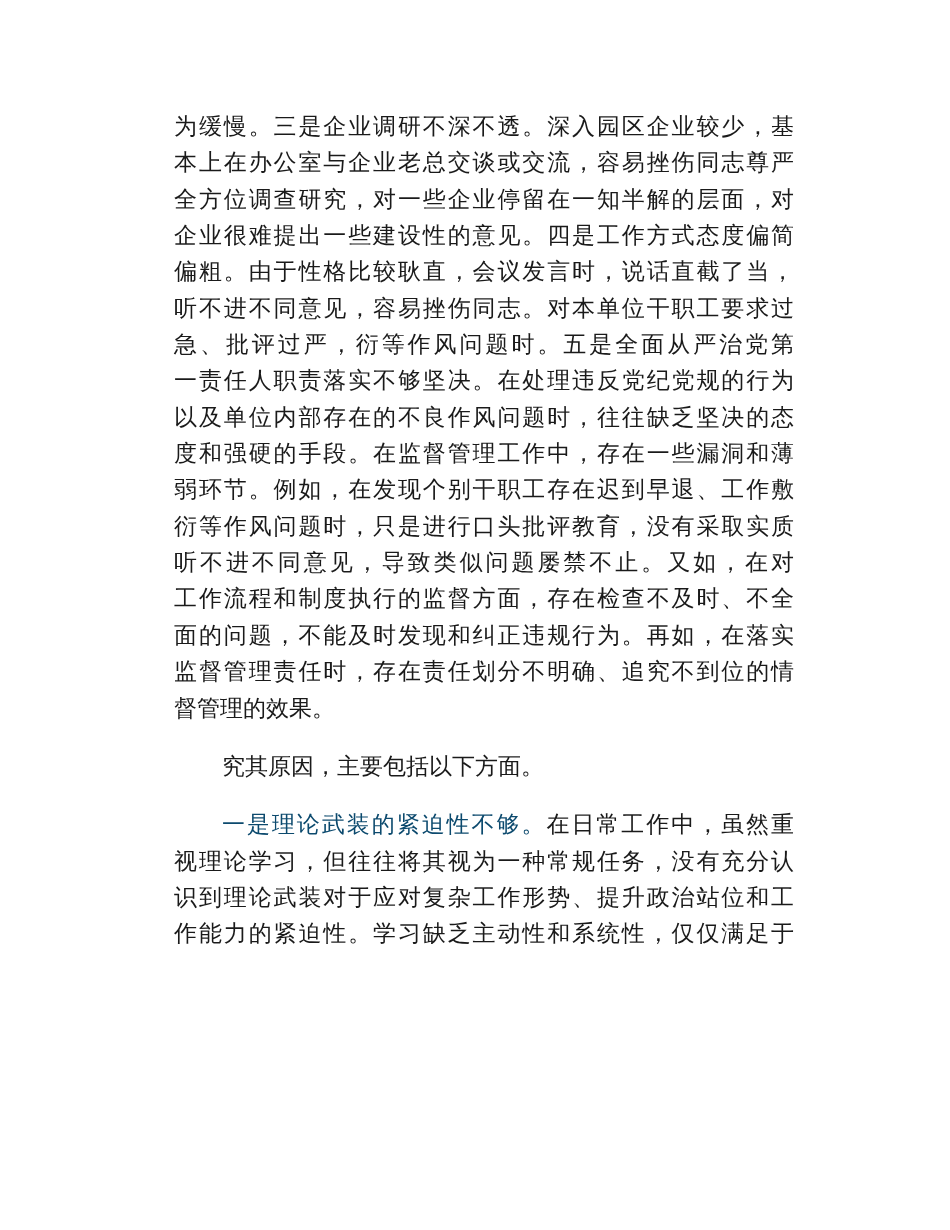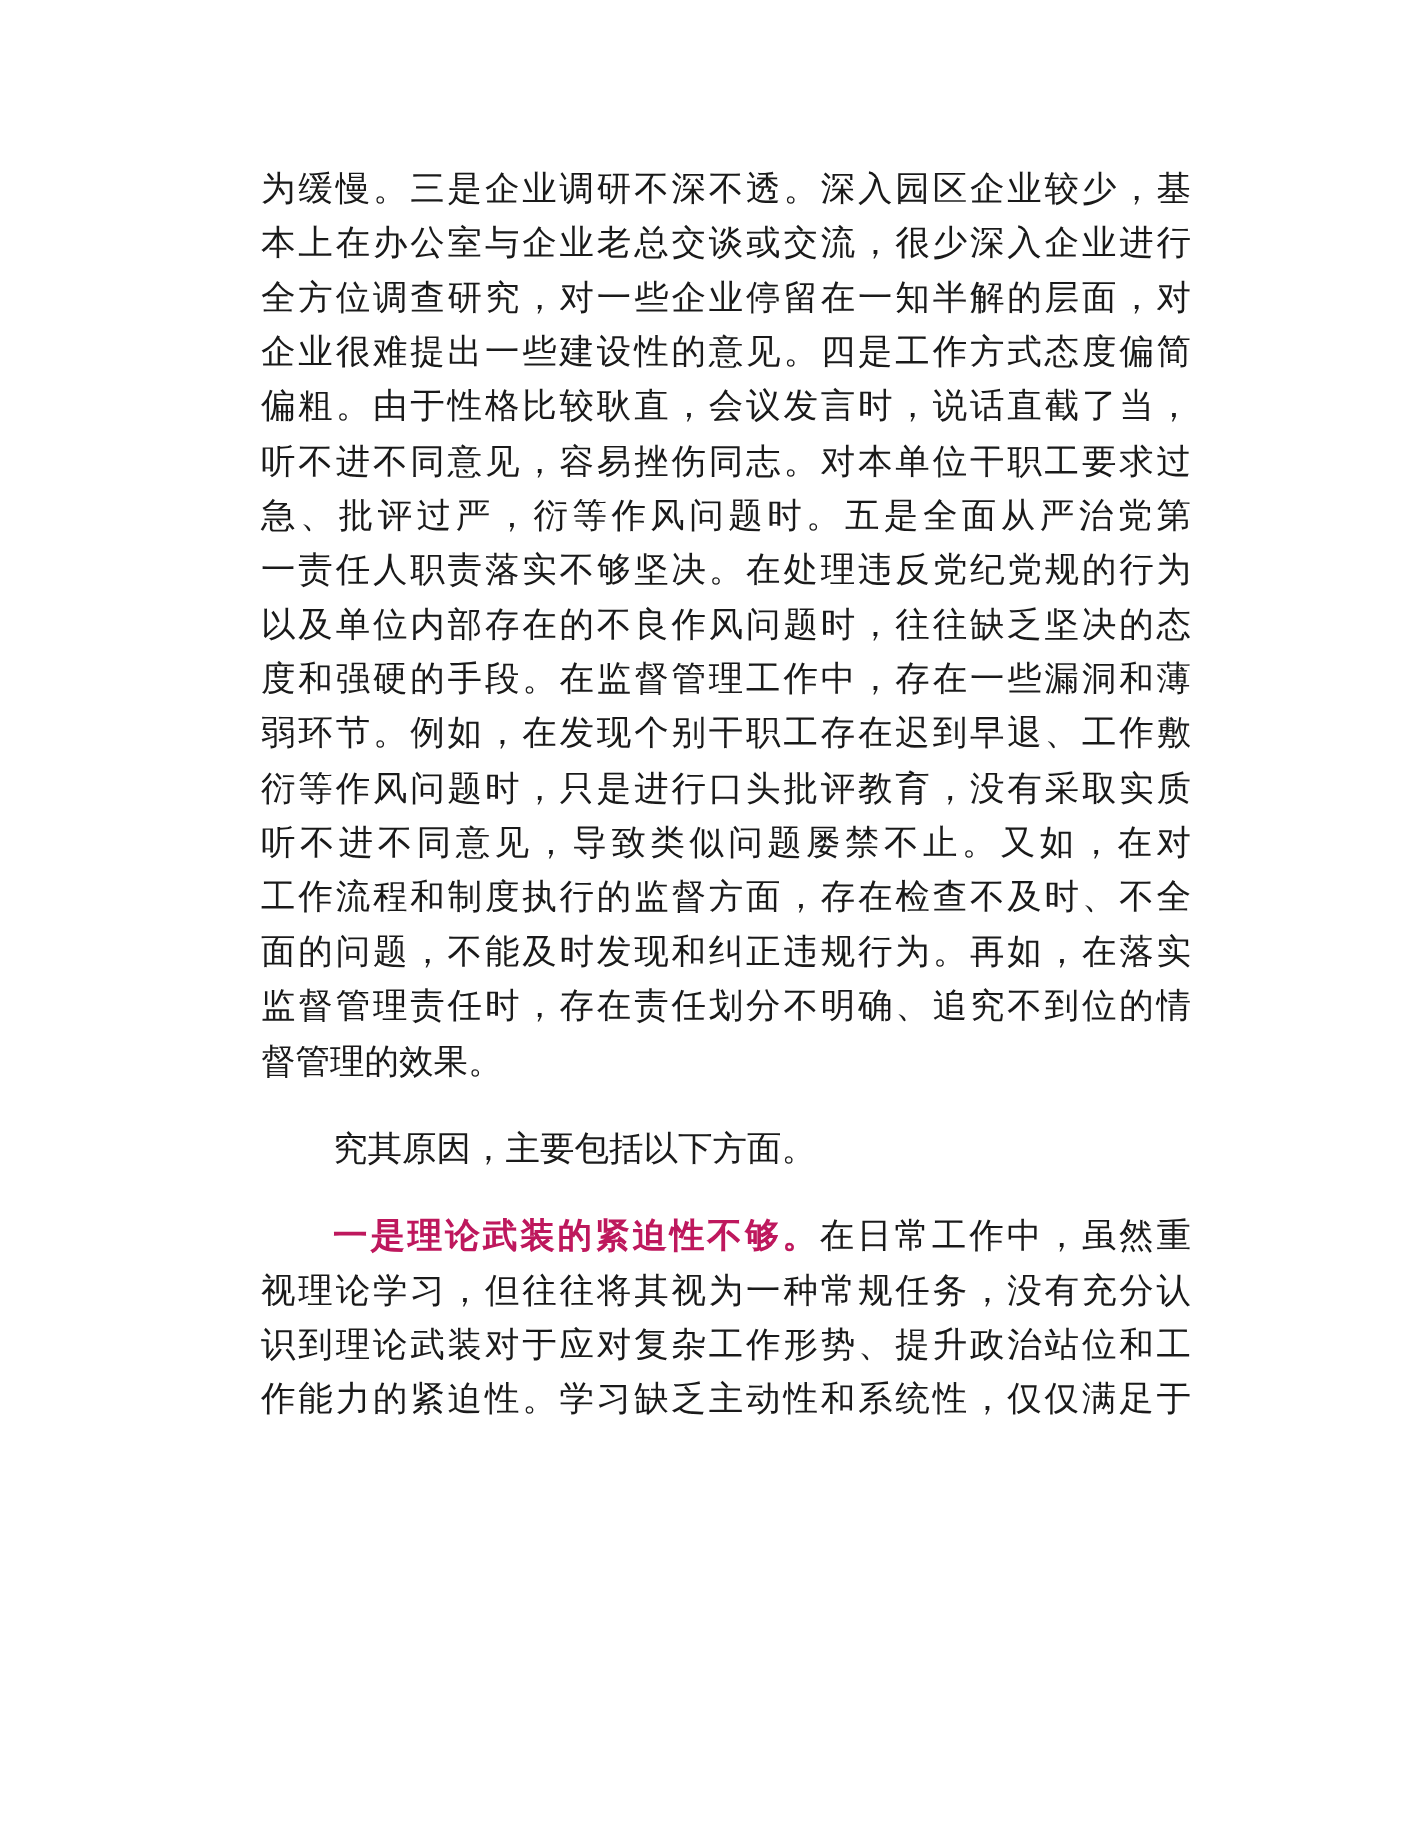--- a/index.html
+++ b/index.html
@@ -37,33 +37,33 @@
       white-space: nowrap;
       text-align-last: justify;
       text-align: justify;
     }
     .line.last {
       text-align-last: left;
     }
     .gap { height: 22px; }
     .indent { padding-left: 48px; }
     .bold {
-      font-weight: bold;
-      color: #be185d;
+      font-weight: normal;
+      color: #0c4a6e;
       margin-top: 20px;
     }
   </style>
 </head>
 <body>
 
 <div class="page">
 
   <div class="para">
     <span class="line">为缓慢。三是企业调研不深不透。深入园区企业较少，基</span>
-    <span class="line">本上在办公室与企业老总交谈或交流，很少深入企业进行</span>
+    <span class="line">本上在办公室与企业老总交谈或交流，容易挫伤同志尊严</span>
     <span class="line">全方位调查研究，对一些企业停留在一知半解的层面，对</span>
     <span class="line">企业很难提出一些建设性的意见。四是工作方式态度偏简</span>
     <span class="line">偏粗。由于性格比较耿直，会议发言时，说话直截了当，</span>
     <span class="line">听不进不同意见，容易挫伤同志。对本单位干职工要求过</span>
     <span class="line">急、批评过严，衍等作风问题时。五是全面从严治党第</span>
     <span class="line">一责任人职责落实不够坚决。在处理违反党纪党规的行为</span>
     <span class="line">以及单位内部存在的不良作风问题时，往往缺乏坚决的态</span>
     <span class="line">度和强硬的手段。在监督管理工作中，存在一些漏洞和薄</span>
     <span class="line">弱环节。例如，在发现个别干职工存在迟到早退、工作敷</span>
     <span class="line">衍等作风问题时，只是进行口头批评教育，没有采取实质</span>

